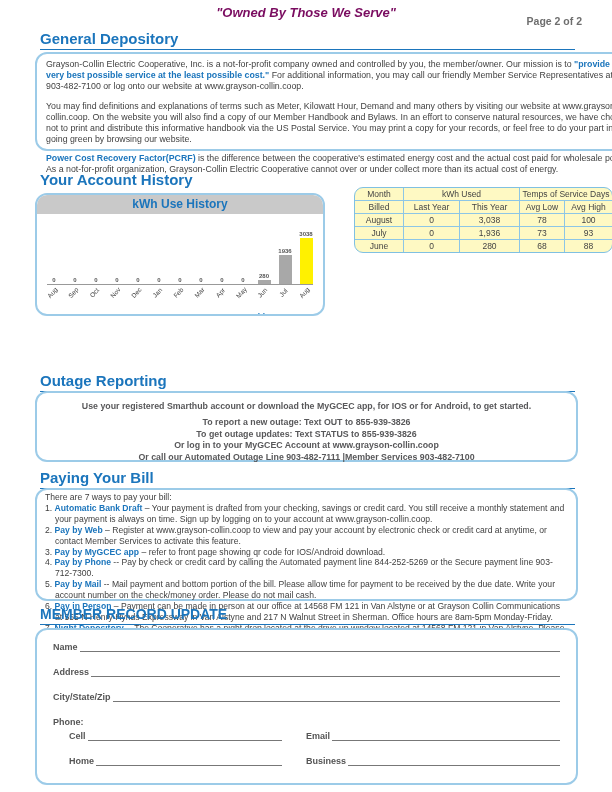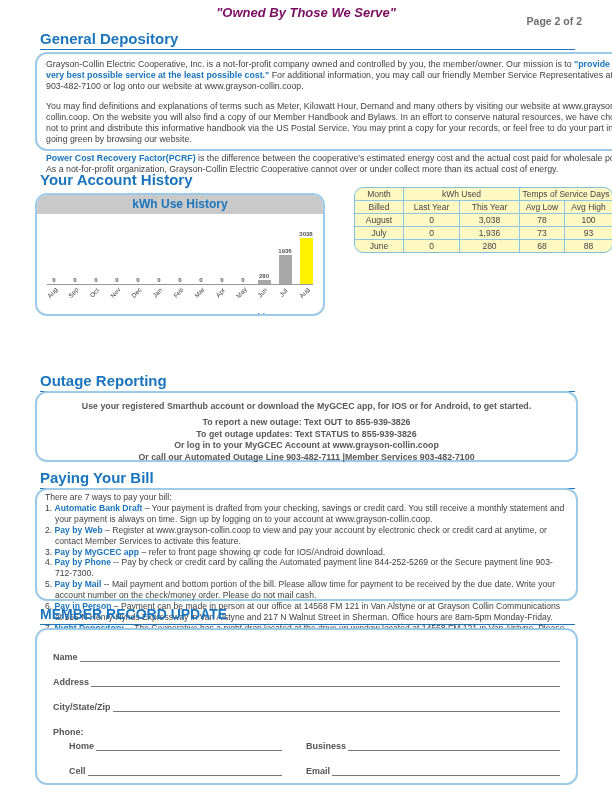--- a/index.html
+++ b/index.html
@@ -59,21 +59,21 @@
   .outage-line{line-height:1.32;}
 
   
   #pay-box{left:35px;top:488px;width:543px;height:113px;padding:2px 8px 0;
            font-size:8.6px;color:#3F3F3F;line-height:1.27;}
   .pay-item{padding-left:10px;text-indent:-10px;}
   .pay-name{color:#1B75BC;font-weight:bold;margin-top:44px;}
 
   
   #member-heading{font-size:14px;}
-  #member-box{left:35px;top:628px;width:543px;height:157px;padding:22px 16px 0;}
+  #member-box{left:35px;top:628px;width:543px;height:157px;padding:12px 16px 0;}
   .form-row{display:flex;align-items:flex-end;margin-bottom:15px;font-size:9px;font-weight:bold;color:#555;}
   .fline{flex:1;border-bottom:1.2px solid #777;height:9px;margin-left:2px;}
   .phone-label{font-size:9px;font-weight:bold;color:#555;margin-bottom:4px;}
   .half-row{display:flex;margin-bottom:15px;font-size:9px;font-weight:bold;color:#555;}
   .hgroup1{display:flex;align-items:flex-end;flex:0 0 42%;padding-left:16px;}
   .hgroup2{display:flex;align-items:flex-end;flex:1;margin-left:24px;}
 </style>
 </head>
 <body>
 
@@ -274,33 +274,33 @@
       <span>Address</span>
       <span class="fline"></span>
     </div>
     <div class="form-row">
       <span>City/State/Zip</span>
       <span class="fline"></span>
     </div>
     <div class="phone-label">Phone:</div>
     <div class="half-row">
       <div class="hgroup1">
+        <span>Cell</span>
+        <span class="fline"></span>
+      </div>
+      <div class="hgroup2">
+        <span>Email</span>
+        <span class="fline"></span>
+      </div>
+    </div>
+    <div class="half-row">
+      <div class="hgroup1">
         <span>Home</span>
         <span class="fline"></span>
       </div>
       <div class="hgroup2">
         <span>Business</span>
         <span class="fline"></span>
       </div>
     </div>
-    <div class="half-row">
-      <div class="hgroup1">
-        <span>Cell</span>
-        <span class="fline"></span>
-      </div>
-      <div class="hgroup2">
-        <span>Email</span>
-        <span class="fline"></span>
-      </div>
-    </div>
   </div>
 
 </div>
 
 </body></html>

